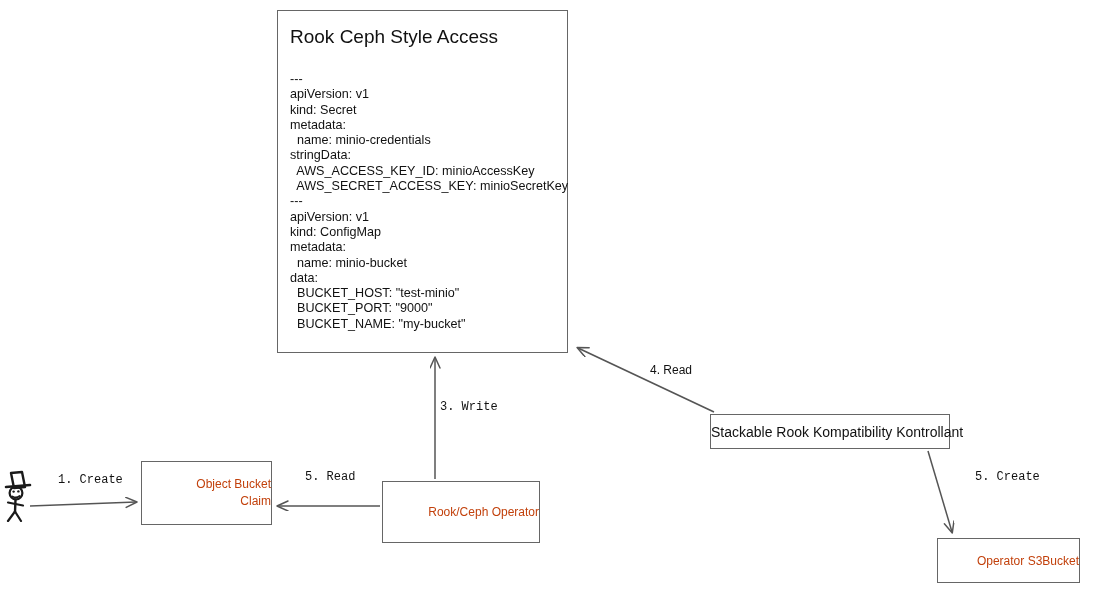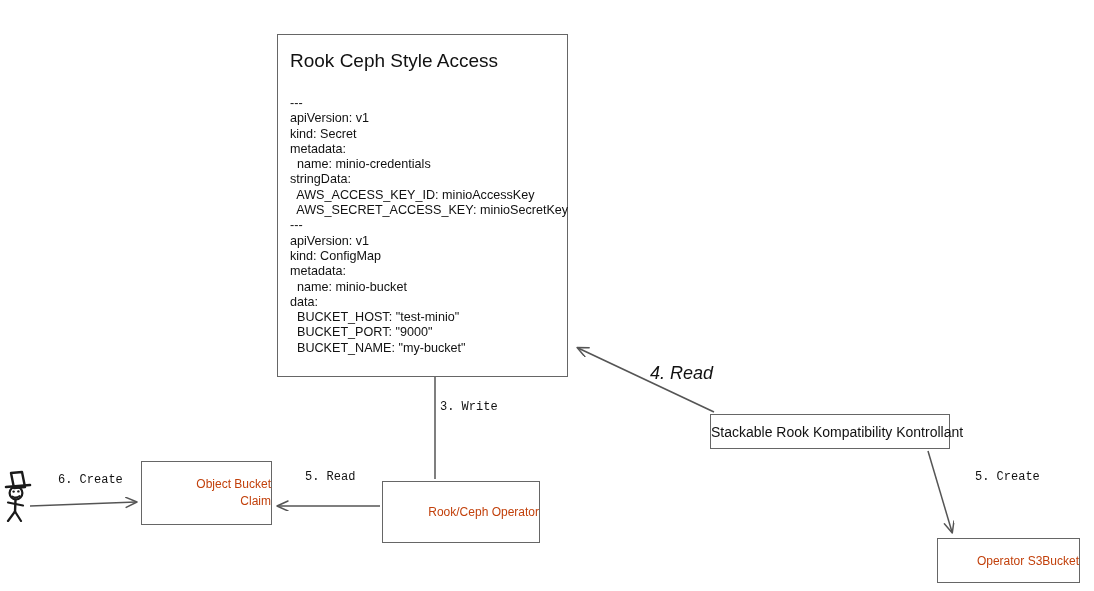--- a/index.html
+++ b/index.html
@@ -28,21 +28,20 @@
     border: 1.6px solid #666666;
   }
 
   
   #yaml-card {
     left: 277px;
     top: 10px;
     width: 291px;
     height: 343px;
     padding: 14px 20px 10px 12px;
-    margin-top: 24px;
   }
   #yaml-title {
     font-family: "Liberation Sans", sans-serif;
     font-size: 19px;
     line-height: 23px;
     color: #111111;
     white-space: pre;
   }
   #yaml-body {
     margin-top: 24px;
@@ -85,22 +84,21 @@
     position: absolute;
     white-space: pre;
     color: #111111;
   }
   .edge-label.mono-l {
     font-family: "Liberation Mono", "DejaVu Sans Mono", monospace;
     font-size: 12px;
   }
   .edge-label.sans-l {
     font-family: "Liberation Sans", sans-serif;
-    font-size: 18px;
-    font-style: italic;
+    font-size: 12px;
   }
   #lbl-create1 { left: 58px;  top: 473px; }
   #lbl-read2   { left: 305px; top: 470px; }
   #lbl-write3  { left: 440px; top: 400px; }
   #lbl-read4   { left: 650px; top: 363px; }
   #lbl-create5 { left: 957px; top: 470px; margin-left: 18px; }
 
   
   #actor {
     position: absolute;
@@ -193,17 +191,17 @@
 </div>
 
 <div class="node sans" id="srkk-box">
   <div class="box-label">Stackable Rook Kompatibility Kontrollant</div>
 </div>
 
 <div class="node mono" id="s3bucket-box">
   <div class="box-label">Operator S3Bucket</div>
 </div>
 
-<div class="edge-label mono-l" id="lbl-create1">6. Create</div>
+<div class="edge-label mono-l" id="lbl-create1">1. Create</div>
 <div class="edge-label mono-l" id="lbl-read2">5. Read</div>
 <div class="edge-label mono-l" id="lbl-write3">3. Write</div>
 <div class="edge-label sans-l" id="lbl-read4">4. Read</div>
 <div class="edge-label mono-l" id="lbl-create5">5. Create</div>
 
 </body></html>

